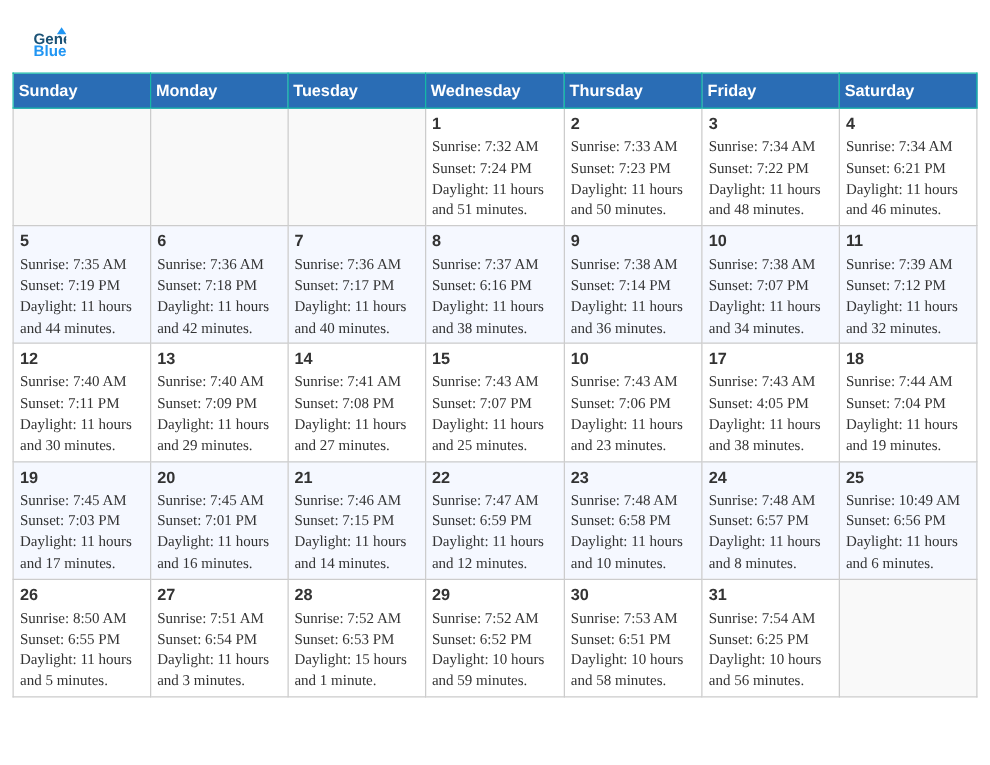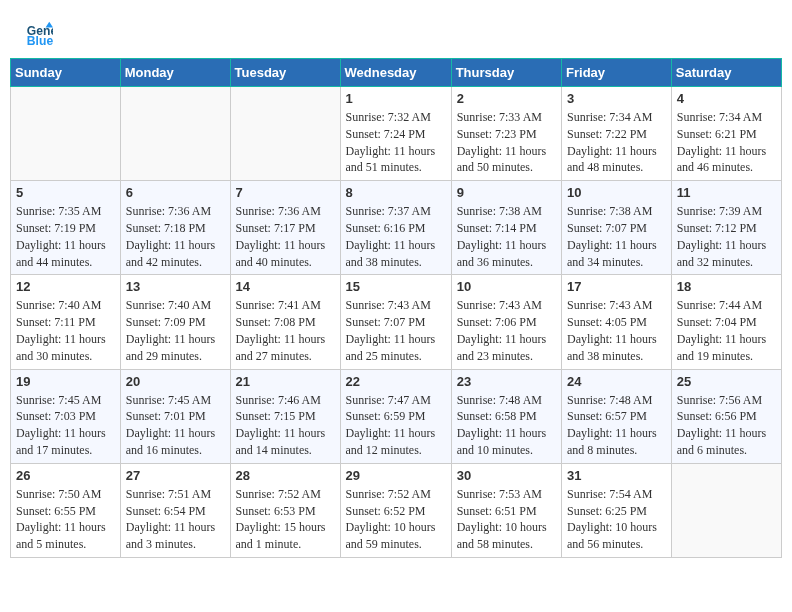--- a/index.html
+++ b/index.html
@@ -311,31 +311,31 @@
           <span class="day-num">24</span>
         <div class="day-info">
           <span>Sunrise: 7:48 AM</span><br>
           <span>Sunset: 6:57 PM</span><br>
           <span>Daylight: 11 hours and 8 minutes.</span>
         </div>
         </td>
         <td>
           <span class="day-num">25</span>
         <div class="day-info">
-          <span>Sunrise: 7:56 AM</span><br>
+          <span>Sunrise: 10:49 AM</span><br>
           <span>Sunset: 6:56 PM</span><br>
           <span>Daylight: 11 hours and 6 minutes.</span>
         </div>
         </td>
       </tr>
       <tr>
         <td>
           <span class="day-num">26</span>
         <div class="day-info">
-          <span>Sunrise: 7:50 AM</span><br>
+          <span>Sunrise: 8:50 AM</span><br>
           <span>Sunset: 6:55 PM</span><br>
           <span>Daylight: 11 hours and 5 minutes.</span>
         </div>
         </td>
         <td>
           <span class="day-num">27</span>
         <div class="day-info">
           <span>Sunrise: 7:51 AM</span><br>
           <span>Sunset: 6:54 PM</span><br>
           <span>Daylight: 11 hours and 3 minutes.</span>

